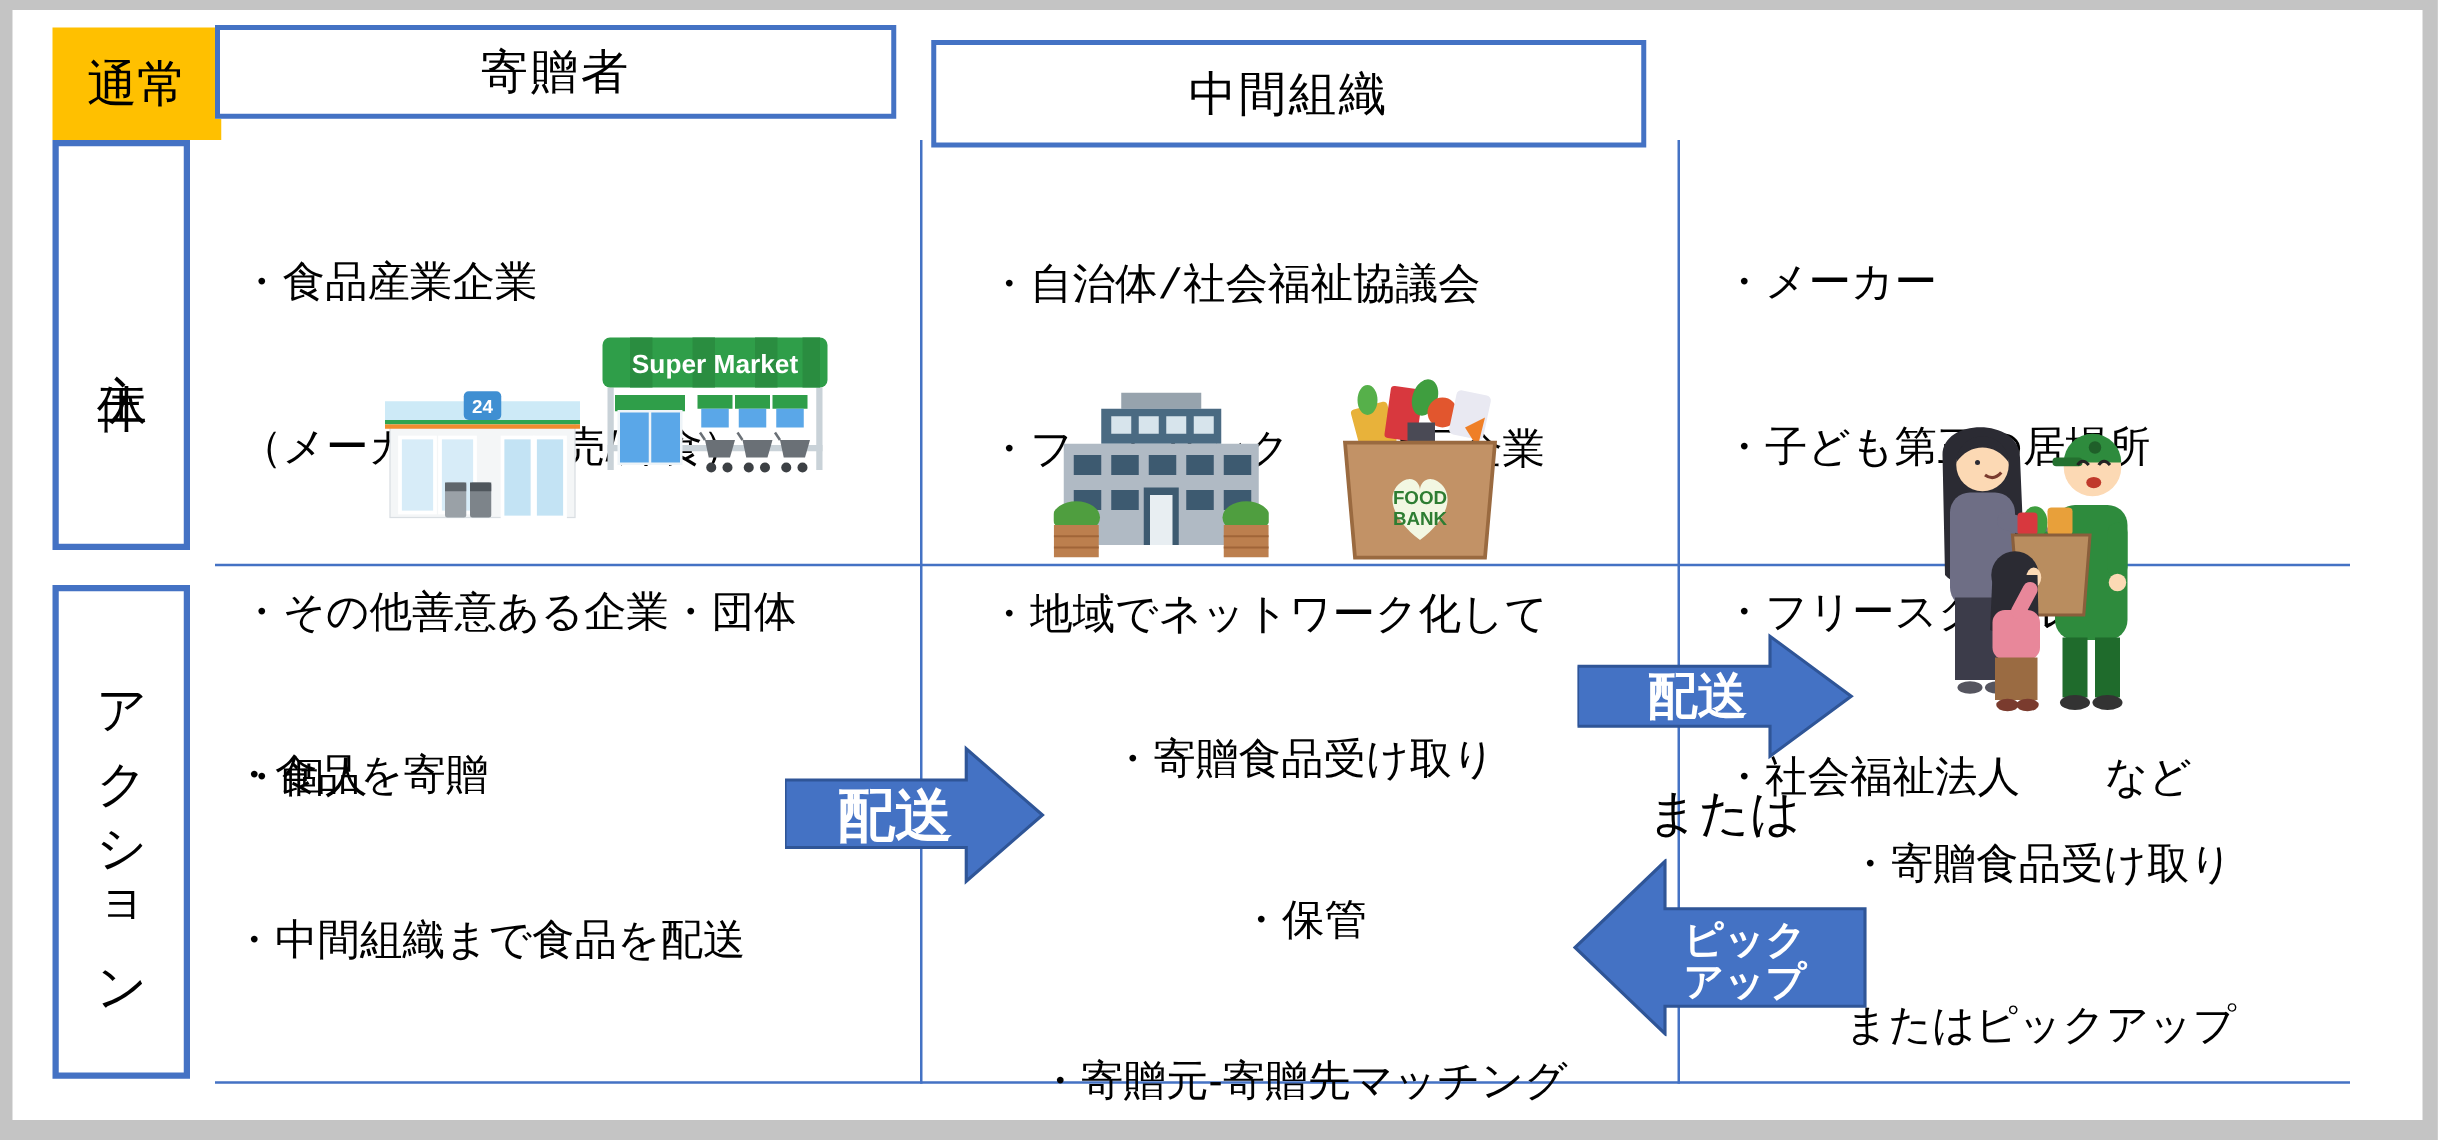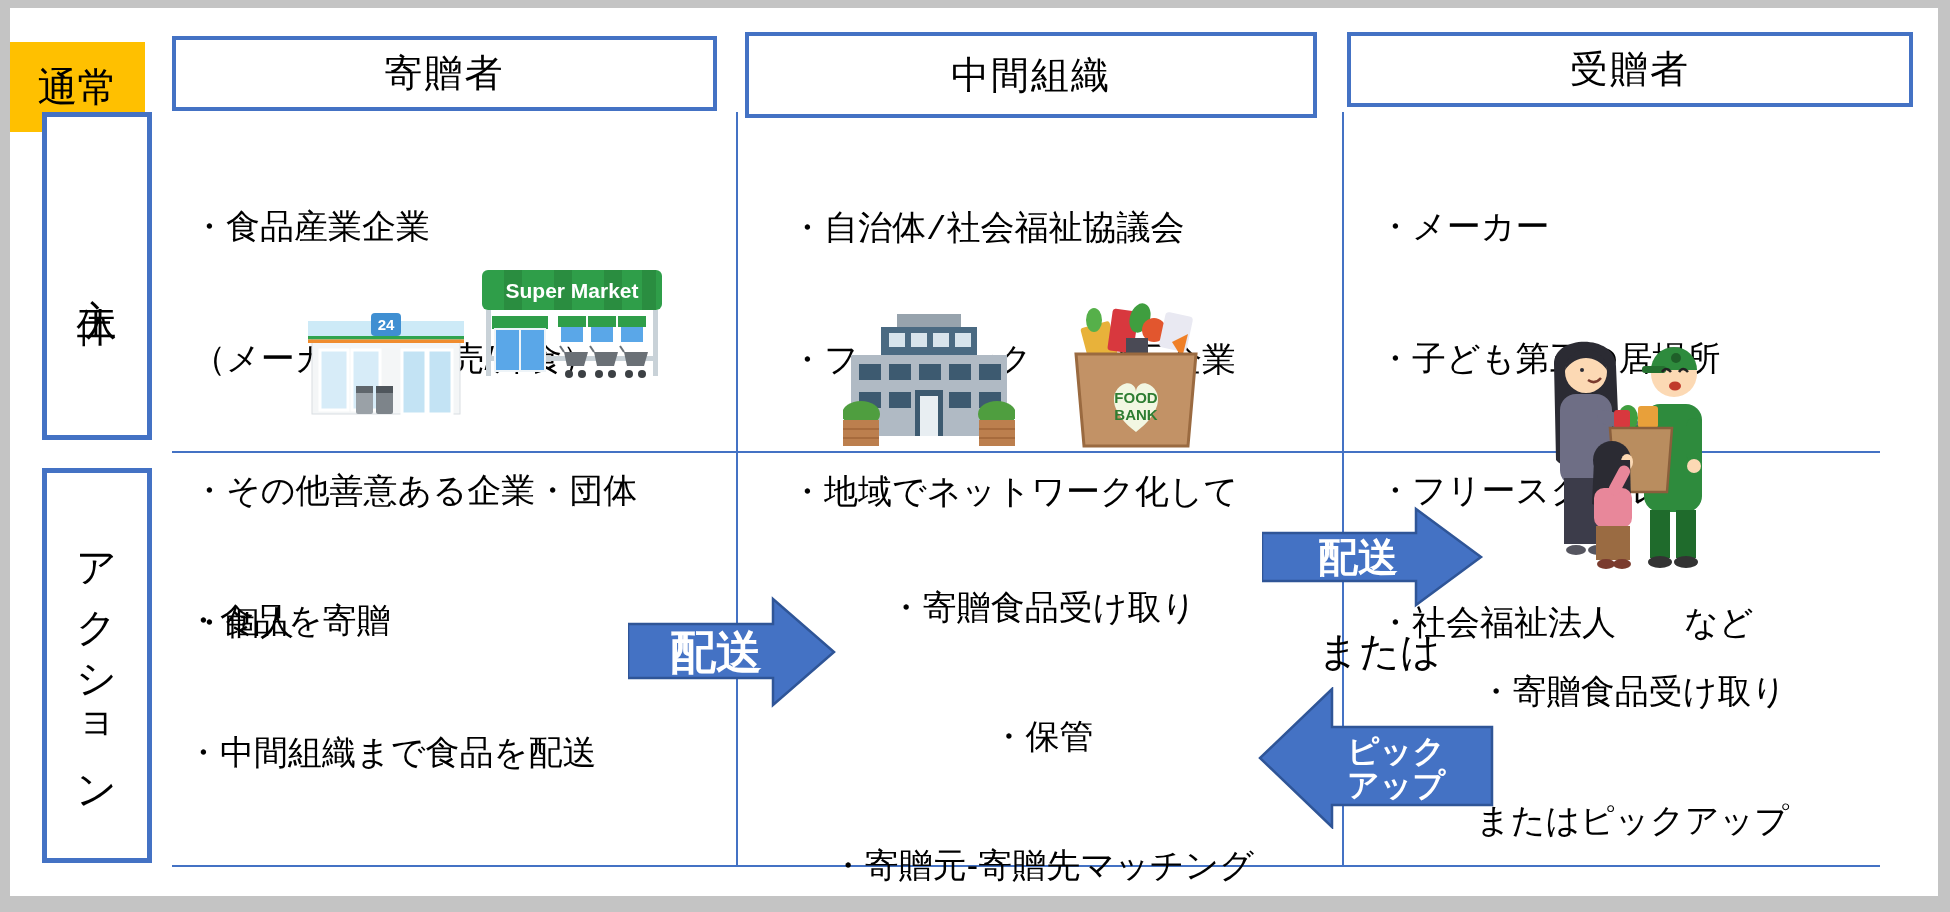--- a/index.html
+++ b/index.html
@@ -20,32 +20,29 @@
   .lh43{line-height:43px;}
   svg text{font-family:"Liberation Sans","DejaVu Sans",sans-serif;}
   .arrow-label{fill:#fff;font-weight:bold;}
 </style>
 </head>
 <body>
 
 <div class="stage">
   <div class="page"></div>
 
-  <div class="tag" style="left:10px;top:22px;width:135px;height:90px;margin-top:20px;">
+  <div class="tag" style="left:42px;top:22px;width:135px;height:90px;">
     <span>通常</span>
   </div>
 
-  <div class="box" style="left:172px;top:36px;width:545px;height:75px;">
+  <div class="box" style="left:172px;top:20px;width:545px;height:75px;">
     <span class="hdr">寄贈者</span>
   </div>
   <div class="box" style="left:745px;top:32px;width:572px;height:86px;">
     <span class="hdr">中間組織</span>
-  </div>
-  <div class="box" style="left:1347px;top:32px;width:566px;height:75px;">
-    <span class="hdr">受贈者</span>
   </div>
 
   <div class="box rowbox" style="left:42px;top:112px;width:110px;height:328px;">
     <span class="vlabel">主体</span>
   </div>
   <div class="box rowbox" style="left:42px;top:468px;width:110px;height:395px;">
     <span class="vlabel">アクション</span>
   </div>
 
   <div class="line" style="left:736px;top:112px;width:2px;height:755px;"></div>

